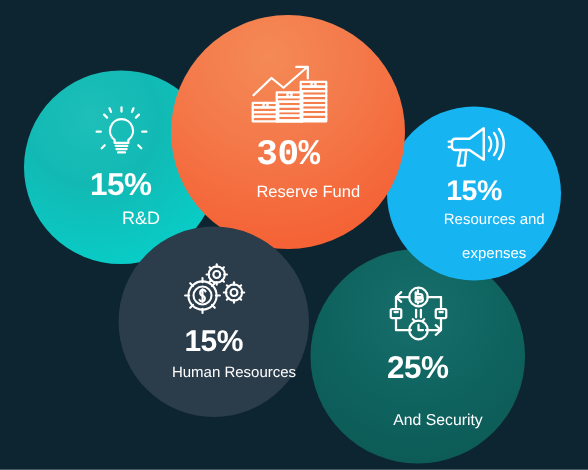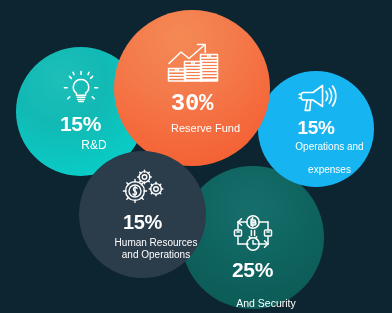--- a/index.html
+++ b/index.html
@@ -85,25 +85,24 @@
     width: 127px; height: 127px;
     background: #2b3c4b;
     z-index: 6;
   }
   #bubble-hr .icon-wrap { margin-bottom: 5px; }
   #bubble-hr .pct { font-size: 20px; margin-bottom: 5px; }
   #bubble-hr .label { font-size: 10px; }
 
   
   #bubble-transaction {
-    left: 181px; top: 166px;
+    left: 207px; top: 166px;
     width: 143px; height: 143px;
     background: radial-gradient(circle at 50% 30%, #166e6a 0%, #0f6460 45%, #0b5753 100%);
     z-index: 2;
-    justify-content: flex-end;
   }
   #bubble-transaction .icon-wrap { margin-bottom: 6px; }
   #bubble-transaction .pct { font-size: 21px; margin-bottom: 5px; }
   #bubble-transaction .label { font-size: 10.5px; }
 
   .icon-svg { display: block; }
 </style>
 </head>
 <body>
 
@@ -193,21 +192,21 @@
 
         <path d="M12.2 18 L10.2 28.4 h4.6 L15.8 18"></path>
 
         <path d="M31 9.4 a8 8 0 0 1 0 9.2"></path>
         <path d="M34.3 6.6 a12.6 12.6 0 0 1 0 14.8"></path>
         <path d="M37.6 4 a17 17 0 0 1 0 20"></path>
       </svg>
     </span>
     <span class="pct">15%</span>
     <span class="label">
-      <span>Operations and</span><br>
+      <span>Resources and</span><br>
       <br>
       <span>expenses</span>
     </span>
   </div>
 
   <div class="bubble" id="bubble-reserve">
     <span class="icon-wrap">
       <svg class="icon-svg" width="56" height="44" viewBox="0 0 56 44" fill="none" stroke="#ffffff" stroke-width="1.5" stroke-linecap="round" stroke-linejoin="round">
 
         <path d="M5 22.5 L17 11 L25 17.5 L40.5 4"></path>
@@ -287,17 +286,16 @@
           <path d="M8.7 28.3 L6.8 30.2"></path>
 
           <path d="M15 17.8 V26.2"></path>
           <path d="M17 19.3 a2 2 0 0 0 -2 -1.1 a2 2 0 0 0 0 3.9 a2 2 0 0 1 0 3.9 a2 2 0 0 1 -2 -1.1"></path>
         </g>
       </svg>
     </span>
     <span class="pct">15%</span>
     <span class="label">
       <span>Human Resources</span><br>
-      <span>and Operations</span>
     </span>
   </div>
 
 </div>
 
 </body></html>

